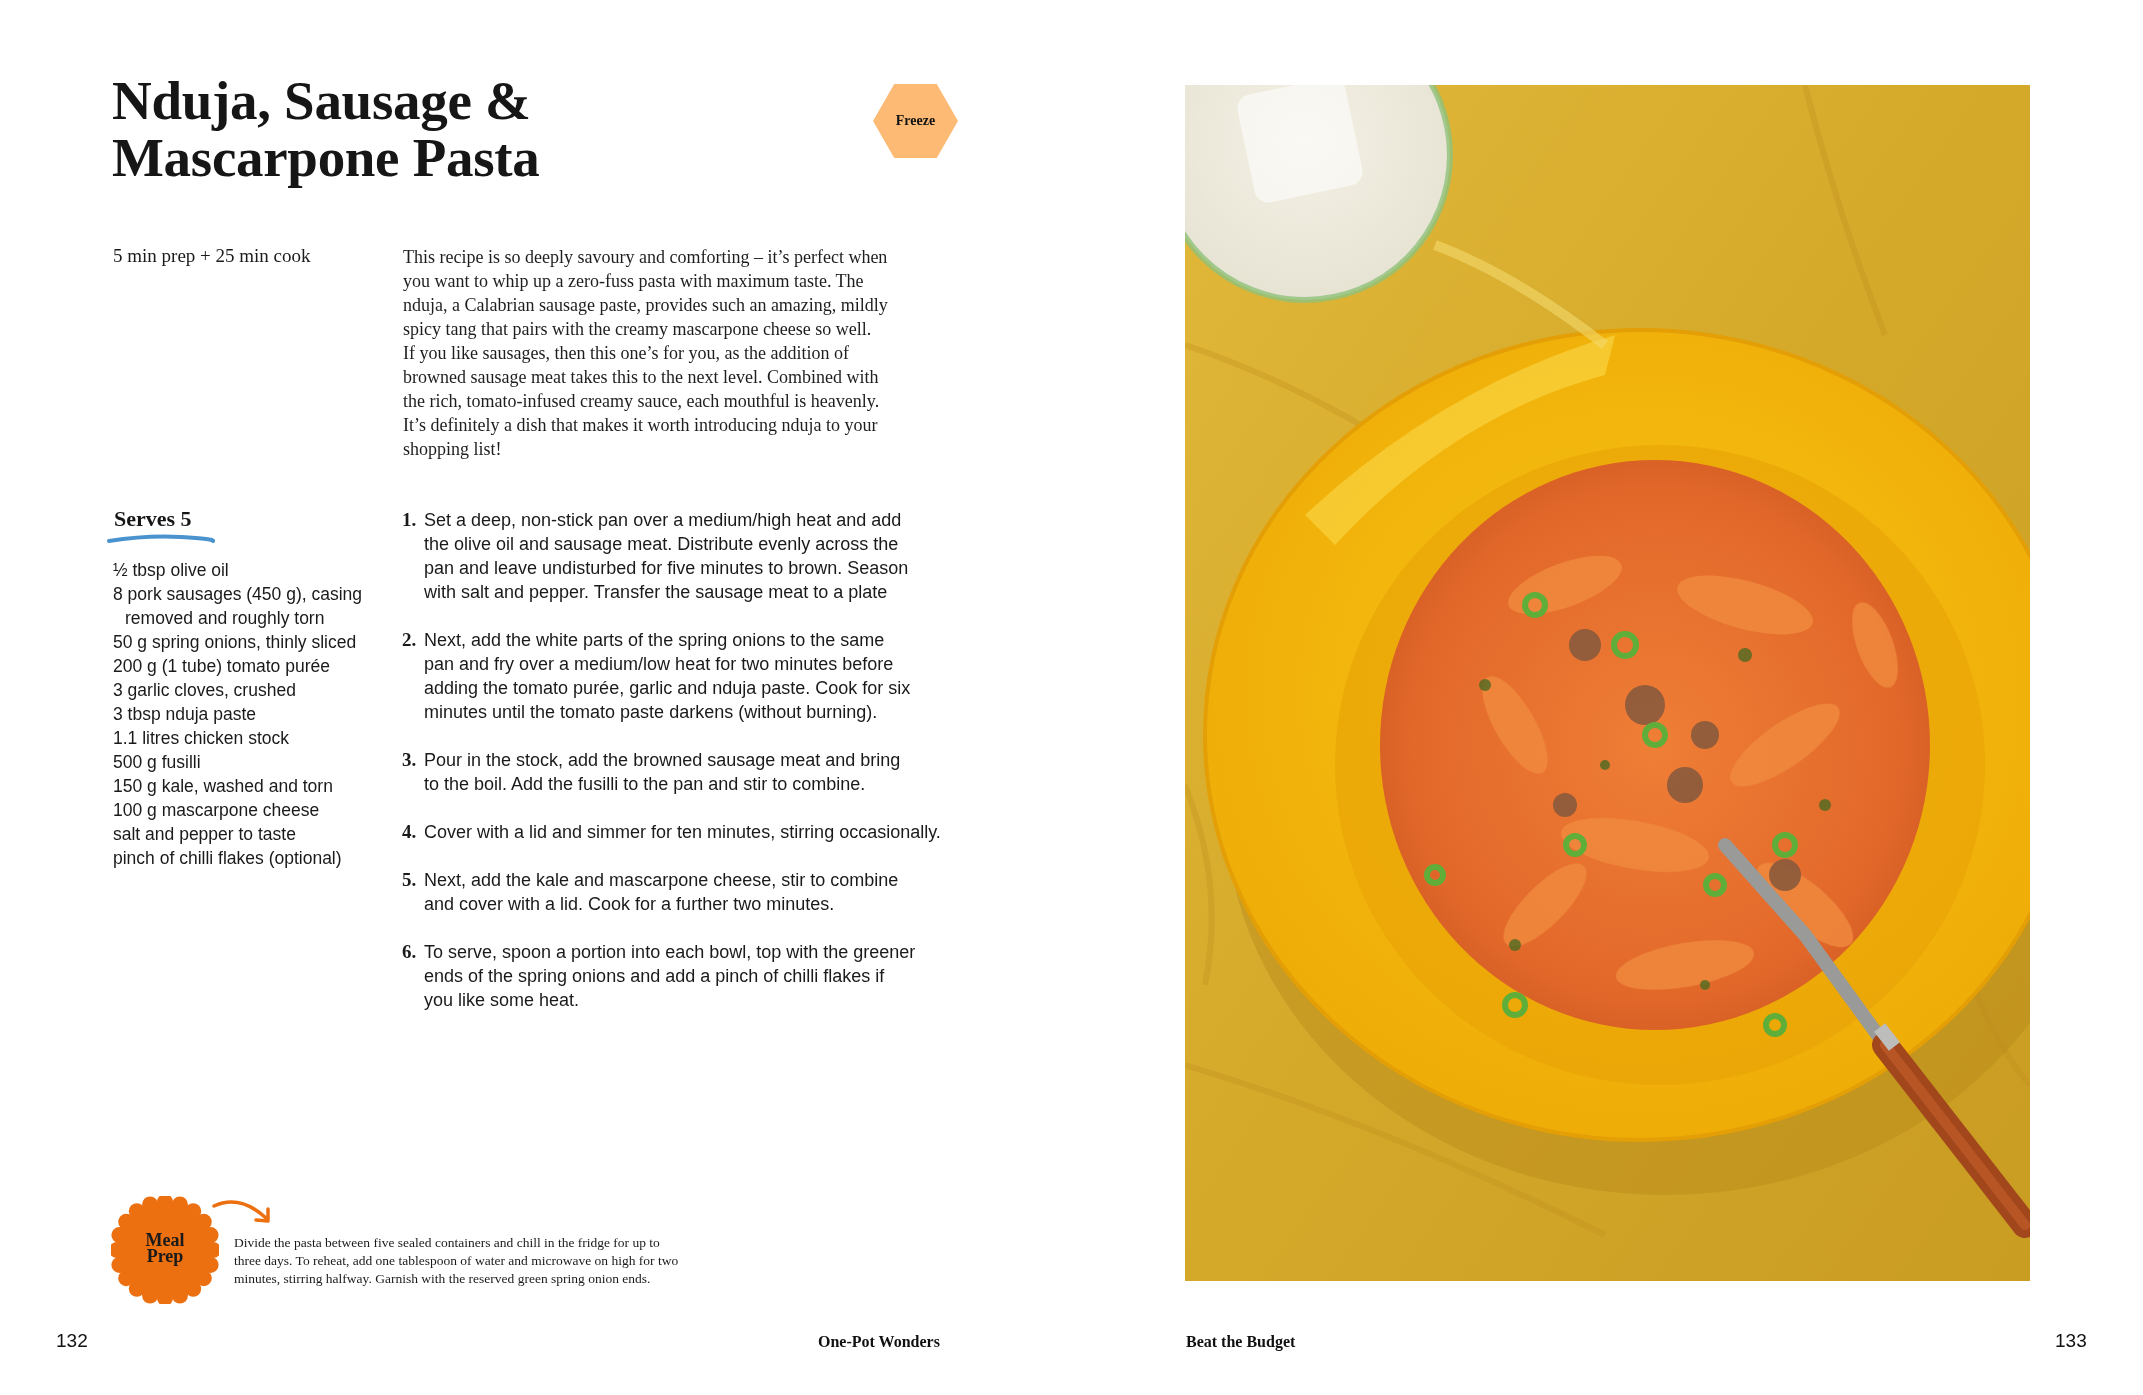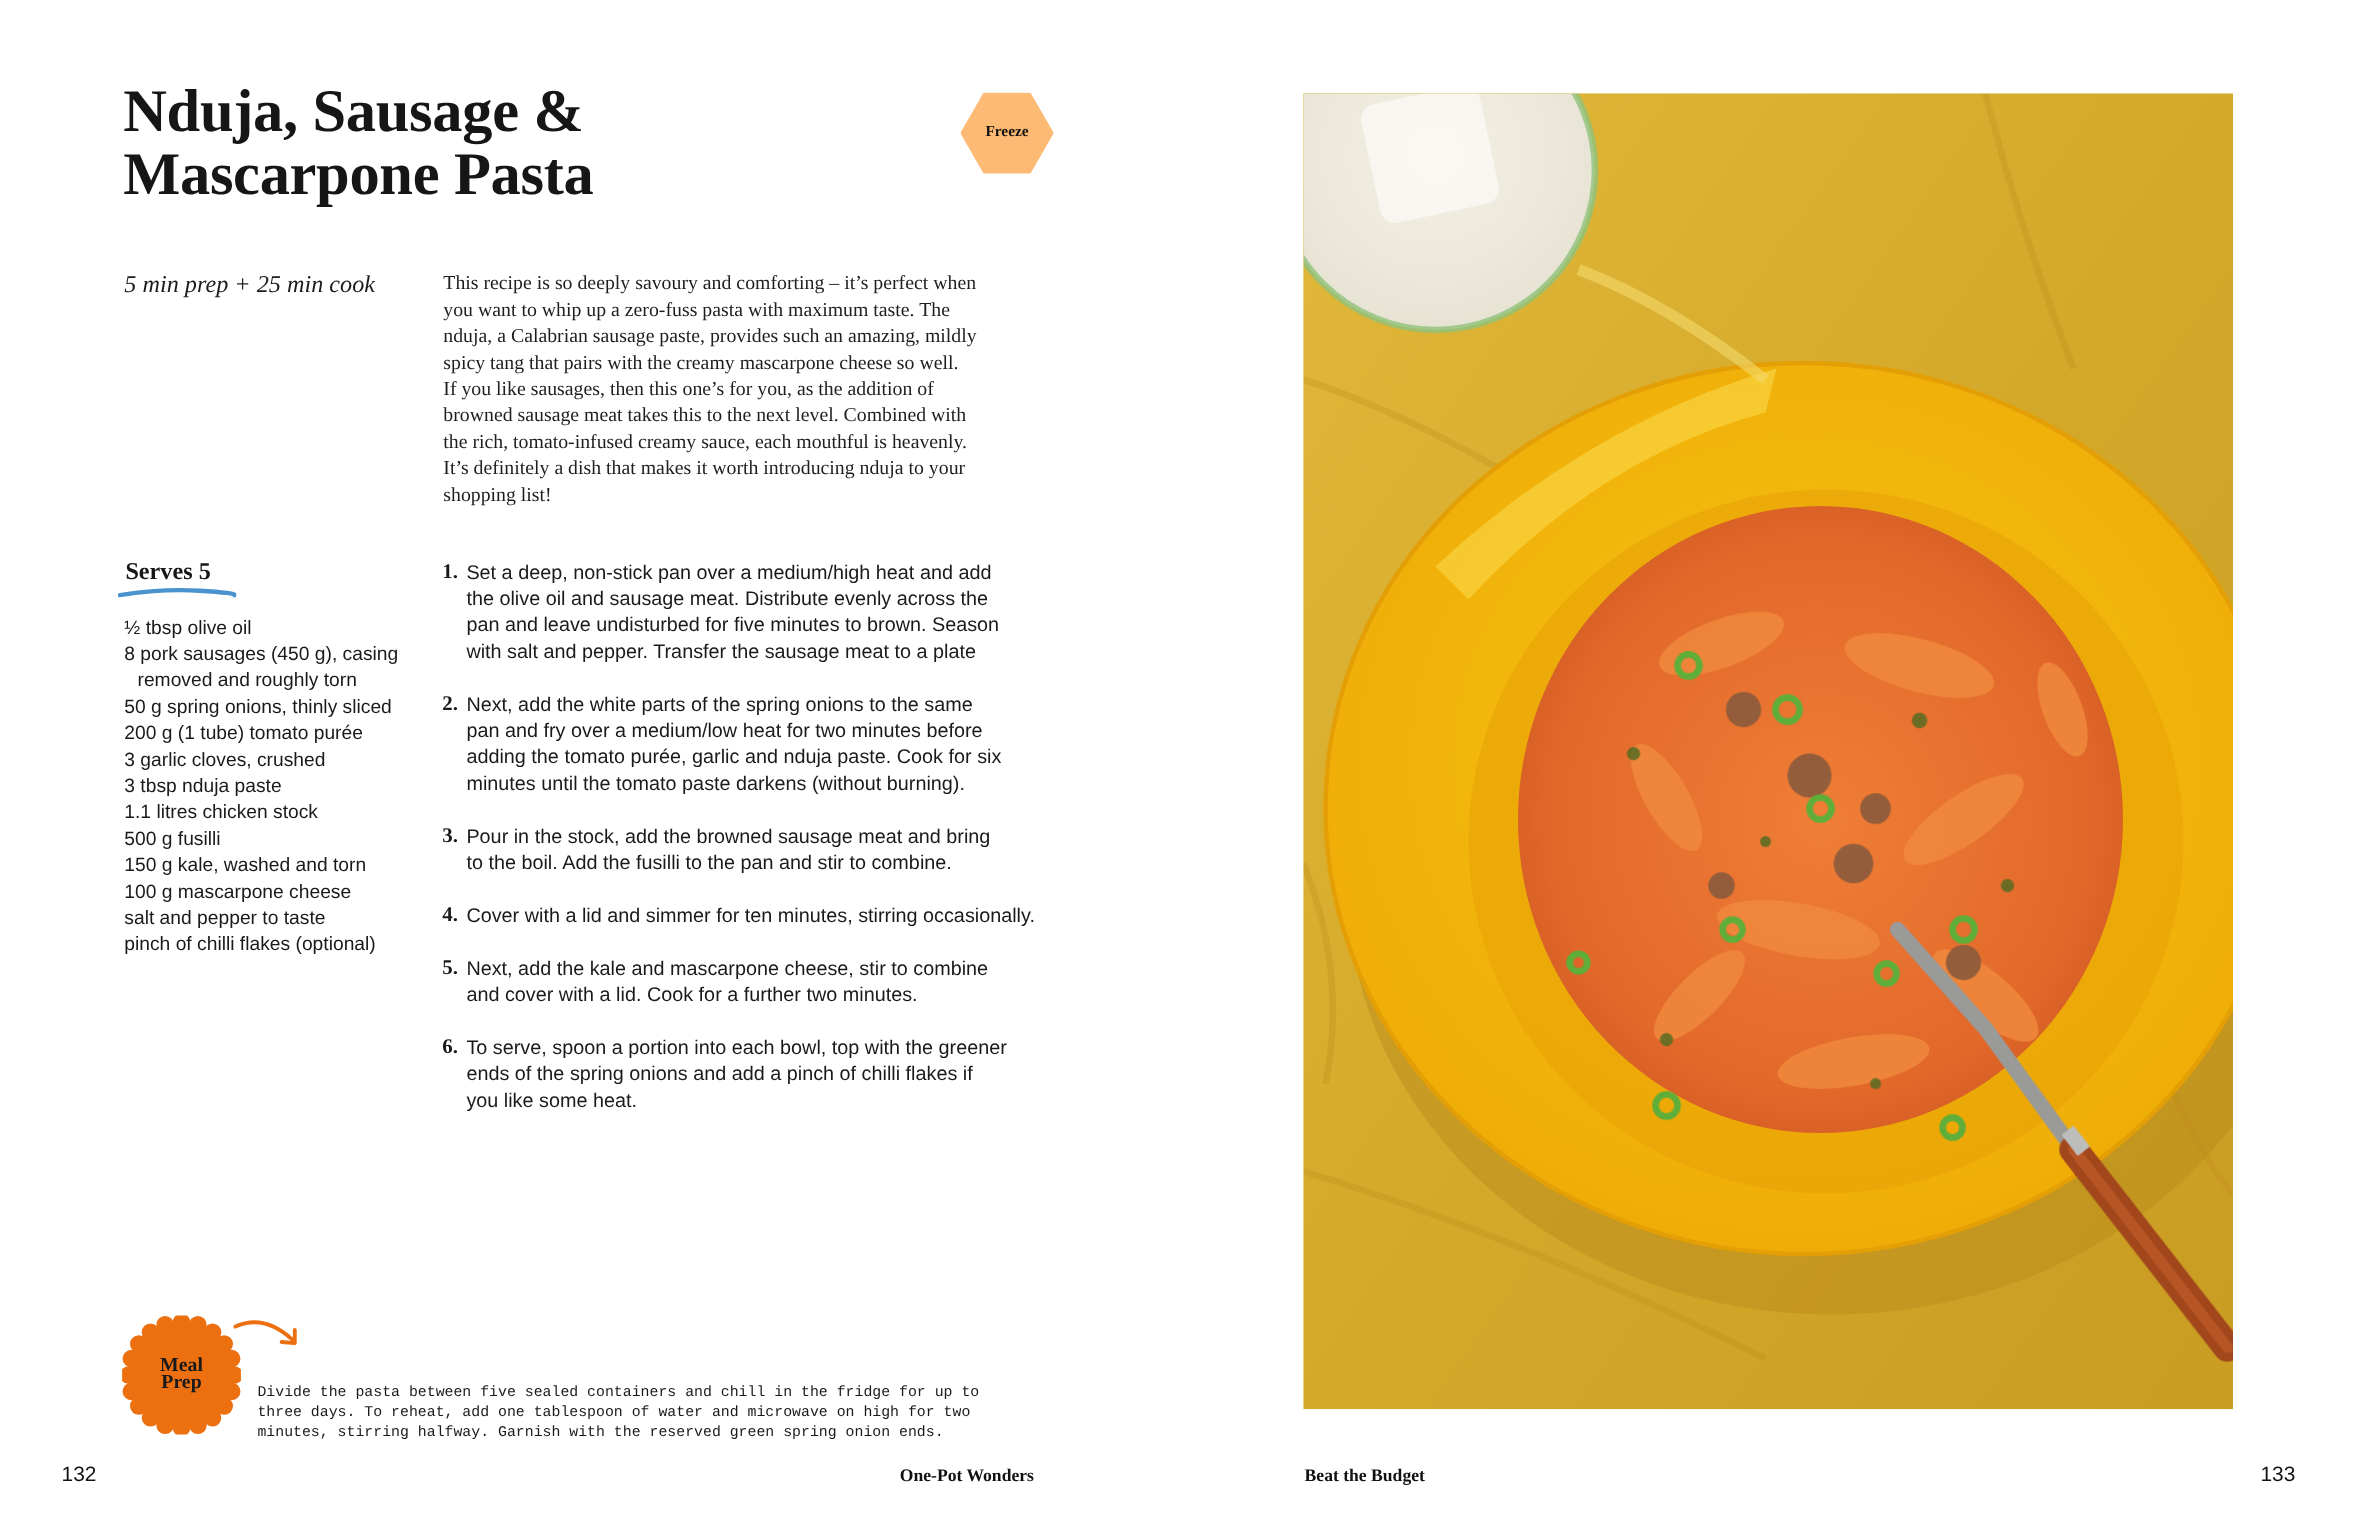--- a/index.html
+++ b/index.html
@@ -3,41 +3,41 @@
 <meta charset="utf-8">
 <style>
   html, body { margin:0; padding:0; }
   body {
     width:2143px; height:1395px; background:#ffffff; position:relative; overflow:hidden;
     color:#161616;
   }
   .abs { position:absolute; }
   .serif { font-family:"Liberation Serif","DejaVu Serif",serif; }
   .sans { font-family:"Liberation Sans","DejaVu Sans",sans-serif; }
-  .mono { font-family:Liberation Mono, monospace;margin-top:24px; }
+  .mono { font-family:Liberation Serif, serif; }
 
   
   #title {
     left:112px; top:72px; width:700px;
     font-size:55px; line-height:57px; font-weight:700; letter-spacing:-0.3px;
   }
   #title span { display:block; }
 
   
   #freeze {
     left:873px; top:84px; width:85px; height:74px;
     background:#fdba74;
     clip-path: polygon(25% 0%, 75% 0%, 100% 50%, 75% 100%, 25% 100%, 0% 50%);
     display:flex; align-items:center; justify-content:center;
   }
   #freeze span { font-size:14px; font-weight:700; color:#111; }
 
   
   #prep {
-    left:113px; top:245px; font-size:22px; font-style:italic; color:#1b1b1b;
+    left:113px; top:245px; font-size:19px; color:#1b1b1b;
   }
 
   
   #intro {
     left:403px; top:245px; width:560px;
     font-size:18px; line-height:24px; color:#1e1e1e;
   }
   #intro div { white-space:nowrap; }
 
   

